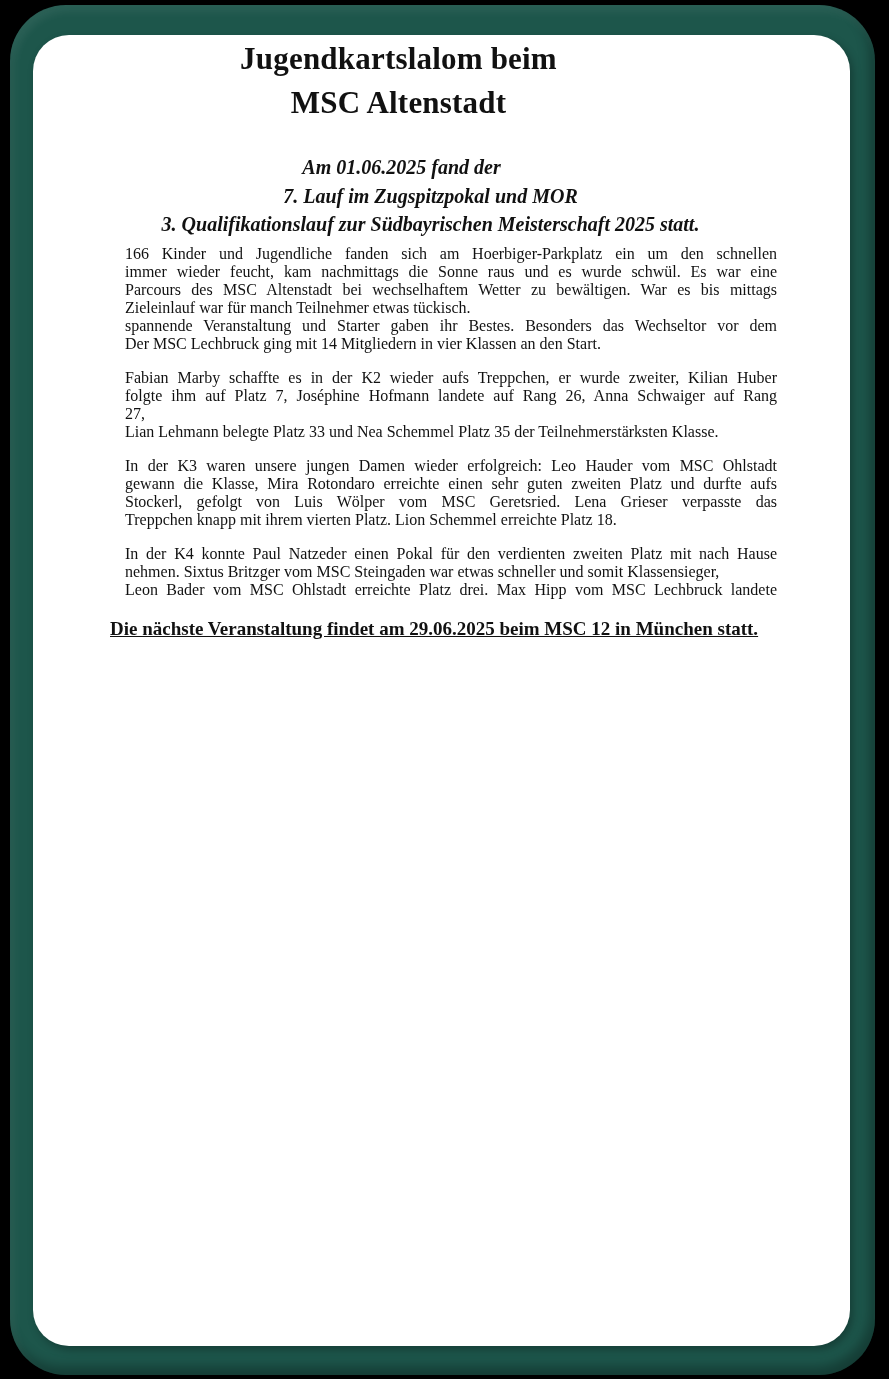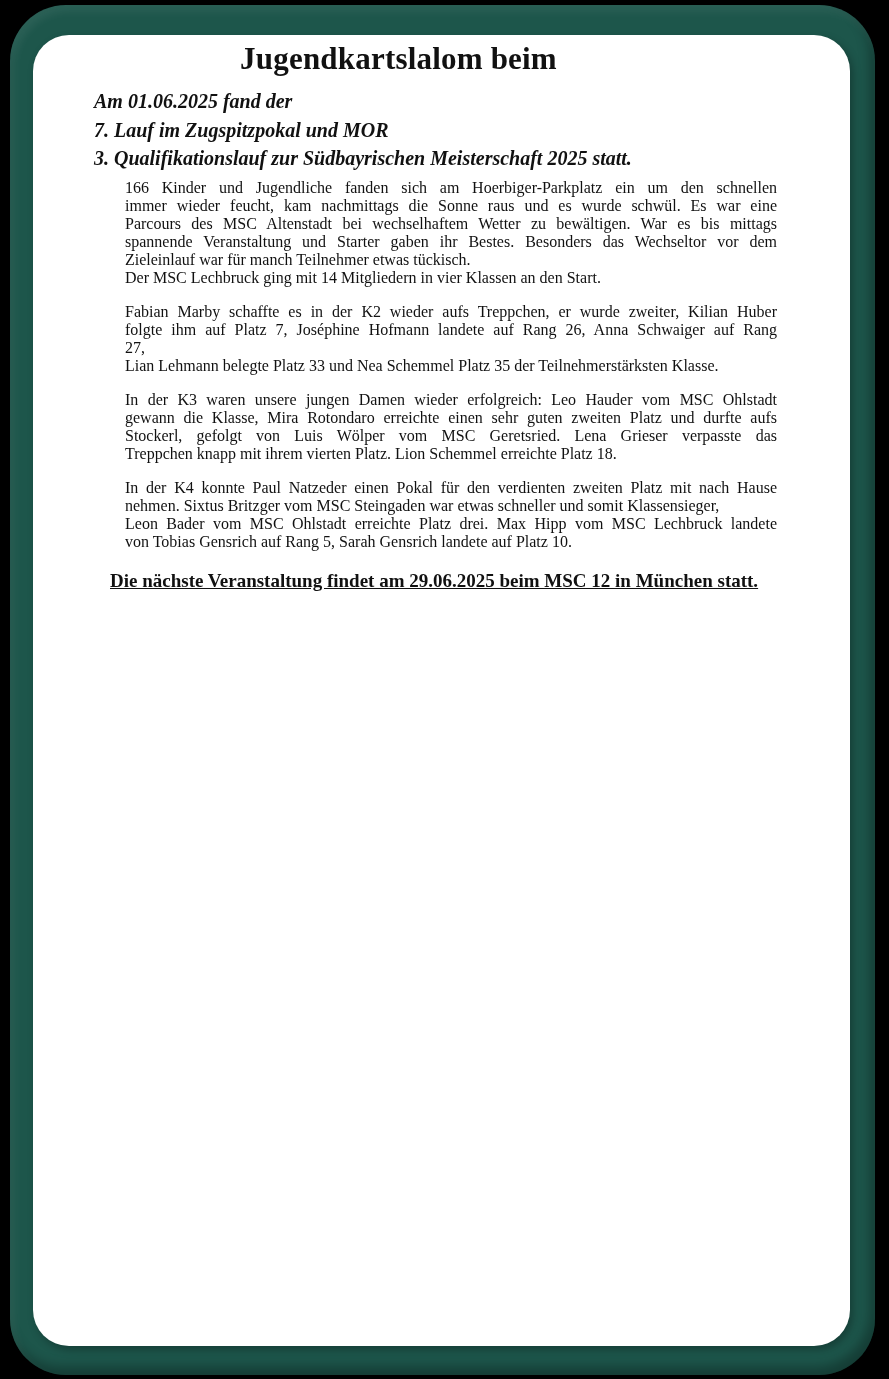--- a/index.html
+++ b/index.html
@@ -46,25 +46,26 @@
   .title {
     margin: 0;
     padding-right: 74px; 
     font-size: 31px;
     line-height: 44px;
     font-weight: bold;
     text-align: center;
     letter-spacing: 0.2px;
   }
   .subtitle {
-    margin-top: 6px;
+    margin-top: 28px;
     font-weight: bold;
     font-style: italic;
     font-size: 20px;
     line-height: 28.5px;
+    text-align: center;
   }
   .s1 { padding-right: 68px; }
   .s2 { padding-right: 10px; }
   .article { margin-top: 6px; }
   .para {
     margin: 0;
     font-size: 19px;
     line-height: 28.33px;
   }
   .para.gap { margin-top: 6px; }
@@ -86,37 +87,38 @@
 </head>
 <body>
 
 <div class="stage">
   <div class="frame">
     <div class="card">
       <div class="content">
 
         <h1 class="title">
           <div class="t-line">Jugendkartslalom beim</div>
+          <div class="t-line">MSC Altenstadt</div>
         </h1>
 
         <div class="subtitle">
           <div class="s-line s1">Am 01.06.2025 fand der</div>
           <div class="s-line s2">7. Lauf im Zugspitzpokal und MOR</div>
           <div class="s-line s2">3. Qualifikationslauf zur Südbayrischen Meisterschaft 2025 statt.</div>
         </div>
 
         <div class="article">
 
           <p class="para">
             </p>
             <div class="line j">166 Kinder und Jugendliche fanden sich am Hoerbiger-Parkplatz ein um den schnellen</div>
             <div class="line j">immer wieder feucht, kam nachmittags die Sonne raus und es wurde schwül. Es war eine</div>
             <div class="line j">Parcours des MSC Altenstadt bei wechselhaftem Wetter zu bewältigen. War es bis mittags</div>
+            <div class="line">Zieleinlauf war für manch Teilnehmer etwas tückisch.</div>
             <div class="line j">spannende Veranstaltung und Starter gaben ihr Bestes. Besonders das Wechseltor vor dem</div>
-            <div class="line">Zieleinlauf war für manch Teilnehmer etwas tückisch.</div>
             <div class="line">Der MSC Lechbruck ging mit 14 Mitgliedern in vier Klassen an den Start.</div>
           <p></p>
 
           <p class="para">
             </p>
             <div class="line j">Fabian Marby schaffte es in der K2 wieder aufs Treppchen, er wurde zweiter, Kilian Huber</div>
             <div class="line j">folgte ihm auf Platz 7, Joséphine Hofmann landete auf Rang 26, Anna Schwaiger auf Rang</div>
             <div class="line">27,</div>
             <div class="line">Lian Lehmann belegte Platz 33 und Nea Schemmel Platz 35 der Teilnehmerstärksten Klasse.</div>
           <p></p>
@@ -127,21 +129,20 @@
             <div class="line j">gewann die Klasse, Mira Rotondaro erreichte einen sehr guten zweiten Platz und durfte aufs</div>
             <div class="line j">Stockerl, gefolgt von Luis Wölper vom MSC Geretsried. Lena Grieser verpasste das</div>
             <div class="line">Treppchen knapp mit ihrem vierten Platz. Lion Schemmel erreichte Platz 18.</div>
           <p></p>
 
           <p class="para gap">
             </p>
             <div class="line j">In der K4 konnte Paul Natzeder einen Pokal für den verdienten zweiten Platz mit nach Hause</div>
             <div class="line">nehmen. Sixtus Britzger vom MSC Steingaden war etwas schneller und somit Klassensieger,</div>
             <div class="line j">Leon Bader vom MSC Ohlstadt erreichte Platz drei. Max Hipp vom MSC Lechbruck landete</div>
-            <div class="line">von Tobias Gensrich auf Rang 5, Sarah Gensrich landete auf Platz 10.</div>
           <p></p>
 
           <p class="closing">Die nächste Veranstaltung findet am 29.06.2025 beim MSC 12 in München statt.</p>
 
         </div>
       </div>
     </div>
   </div>
 </div>
 

